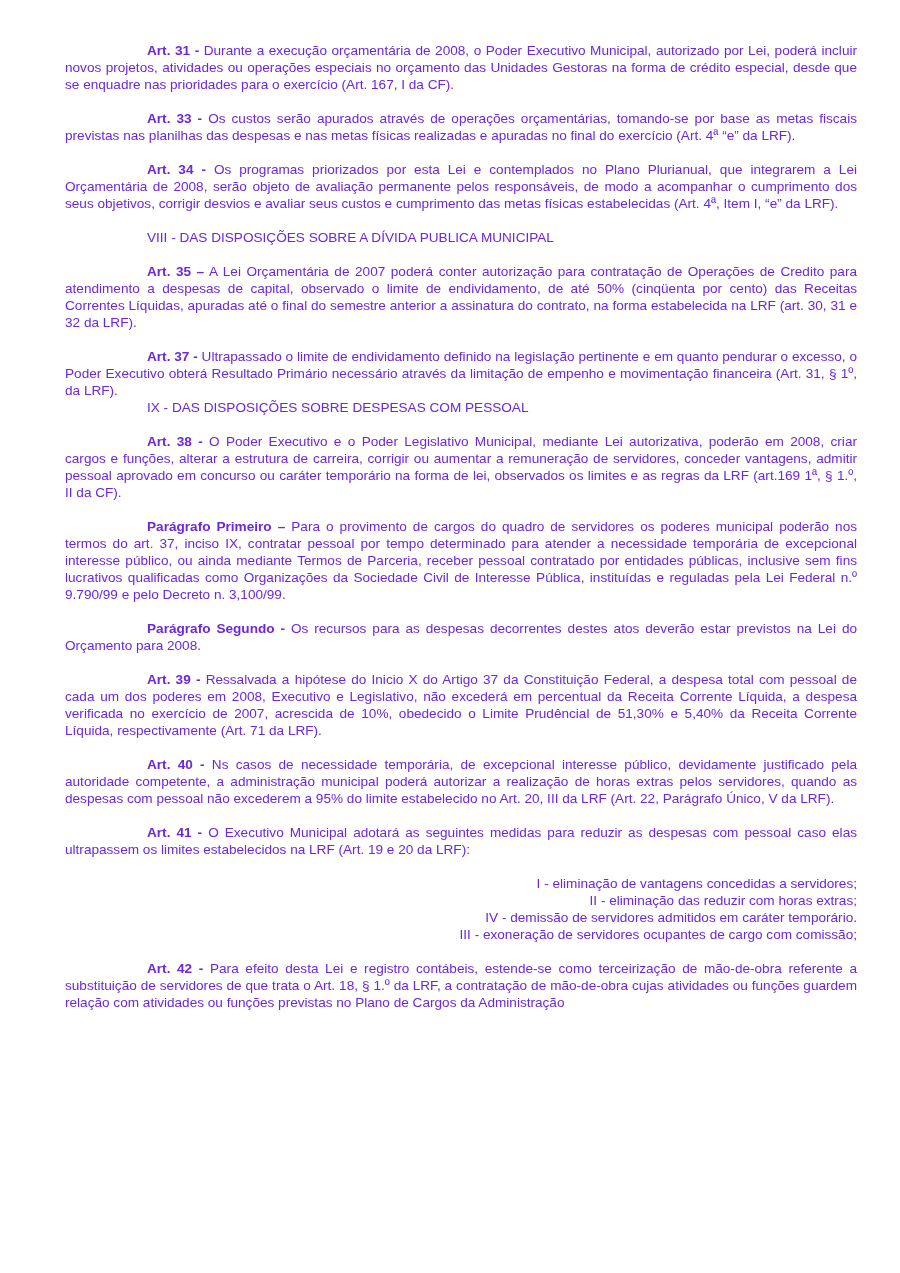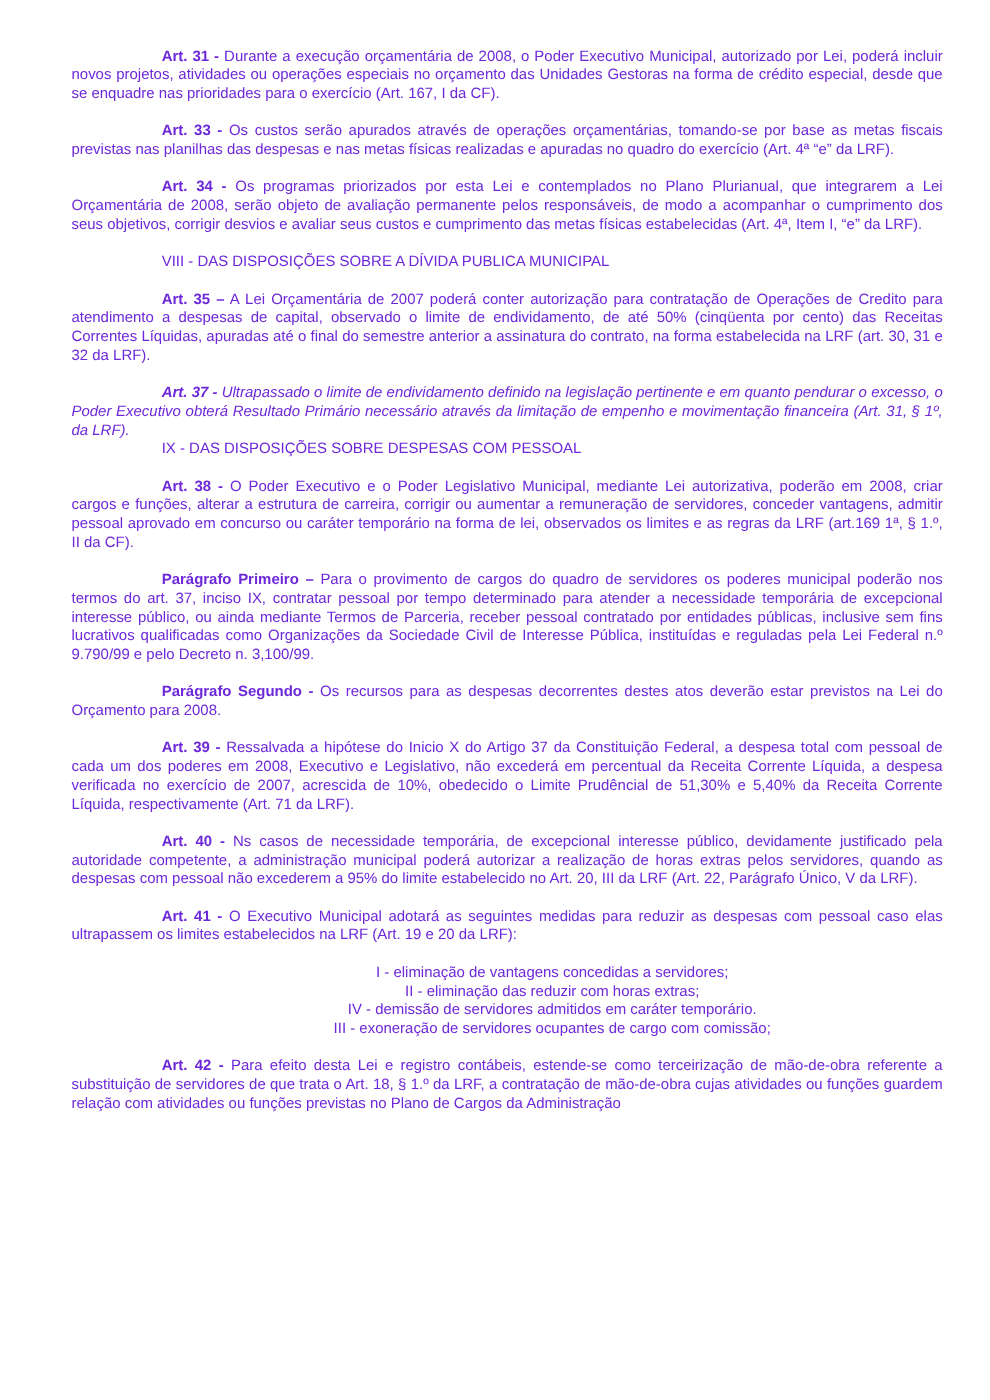--- a/index.html
+++ b/index.html
@@ -4,35 +4,35 @@
 <style>
   html, body { margin: 0; padding: 0; background: #ffffff; }
   body { width: 900px; height: 1273px; overflow: hidden; position: relative; }
   .page {
     position: absolute; left: 65px; top: 42px; width: 792px;
     font-family: "Liberation Sans", sans-serif;
     font-size: 13.6px; line-height: 17px; color: #6d28d9;
     text-align: justify;
   }
   .para { margin: 0 0 17px 0; text-indent: 82px; }
-  .para.tight { margin-bottom: 0; font-style: italic; }
+  .para.tight { margin-bottom: 0; }
   .heading { margin: 0 0 17px 0; padding-left: 82px; font-weight: normal; }
   .lbl { font-weight: bold; }
-  .list { margin: 0 0 17px 0; padding-left: 82px; text-align: center; }
+  .list { margin: 0 0 17px 0; padding-left: 82px; text-align: right; }
   .list div { margin: 0; }
 </style>
 </head>
 <body>
 
 <div class="page">
 
   <p class="para"><span class="lbl">Art. 31 -</span><span> Durante a execução orçamentária de 2008, o Poder Executivo Municipal, autorizado por Lei, poderá incluir novos projetos, atividades ou operações especiais no orçamento das Unidades Gestoras na forma de crédito  especial, desde que se enquadre nas prioridades para o exercício (Art. 167, I da CF).</span></p>
 
 
-  <p class="para"><span class="lbl">Art. 33 -</span><span> Os custos serão apurados através de operações orçamentárias, tomando-se por base as metas fiscais previstas nas planilhas das despesas e nas metas físicas realizadas e apuradas no quadro do exercício (Art. 4ª “e” da LRF).</span></p>
+  <p class="para"><span class="lbl">Art. 33 -</span><span> Os custos serão apurados através de operações orçamentárias, tomando-se por base as metas fiscais previstas nas planilhas das despesas e nas metas físicas realizadas e apuradas no final do exercício (Art. 4ª “e” da LRF).</span></p>
 
   <p class="para"><span class="lbl">Art. 34 -</span><span> Os programas priorizados por esta Lei e contemplados no Plano Plurianual, que integrarem a Lei Orçamentária de 2008, serão objeto de avaliação permanente pelos responsáveis, de modo a acompanhar o cumprimento dos seus objetivos, corrigir desvios e avaliar seus custos e cumprimento das metas físicas estabelecidas (Art. 4ª, Item I, “e” da LRF).</span></p>
 
   <p class="heading">VIII -  DAS DISPOSIÇÕES SOBRE A DÍVIDA PUBLICA MUNICIPAL</p>
 
   <p class="para"><span class="lbl">Art. 35 –</span><span> A  Lei Orçamentária de 2007 poderá conter autorização para contratação de Operações de Credito para atendimento a despesas de capital, observado o limite de endividamento, de até 50% (cinqüenta por cento) das Receitas Correntes Líquidas, apuradas até o final do semestre anterior a assinatura do contrato, na forma estabelecida na LRF (art. 30, 31 e 32 da LRF).</span></p>
 
 
   <p class="para tight"><span class="lbl">Art. 37 -</span><span> Ultrapassado o limite de endividamento definido na legislação pertinente e em quanto pendurar o excesso, o Poder Executivo obterá Resultado Primário necessário através da limitação de empenho e movimentação financeira (Art. 31, § 1º, da LRF).</span></p>
 

